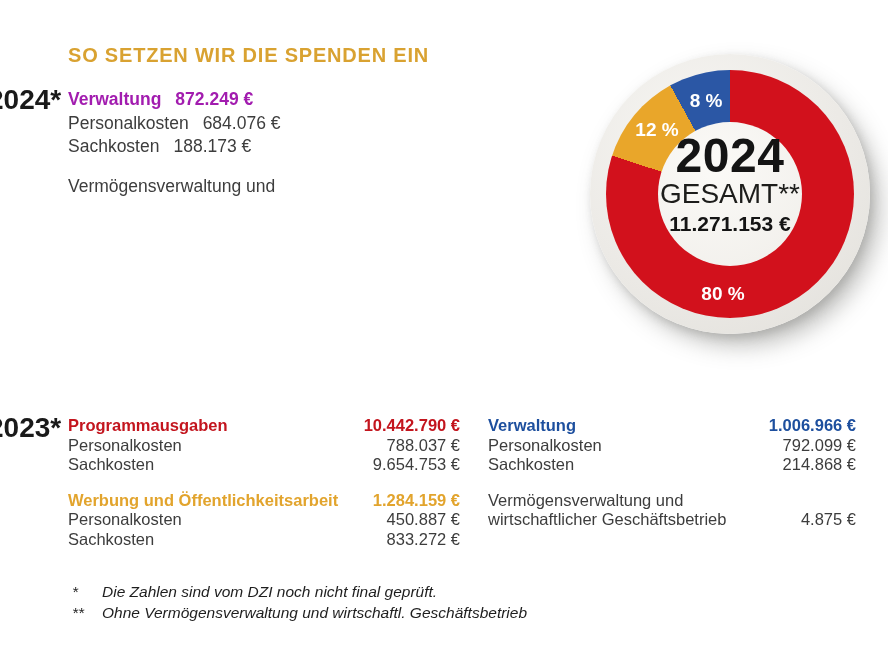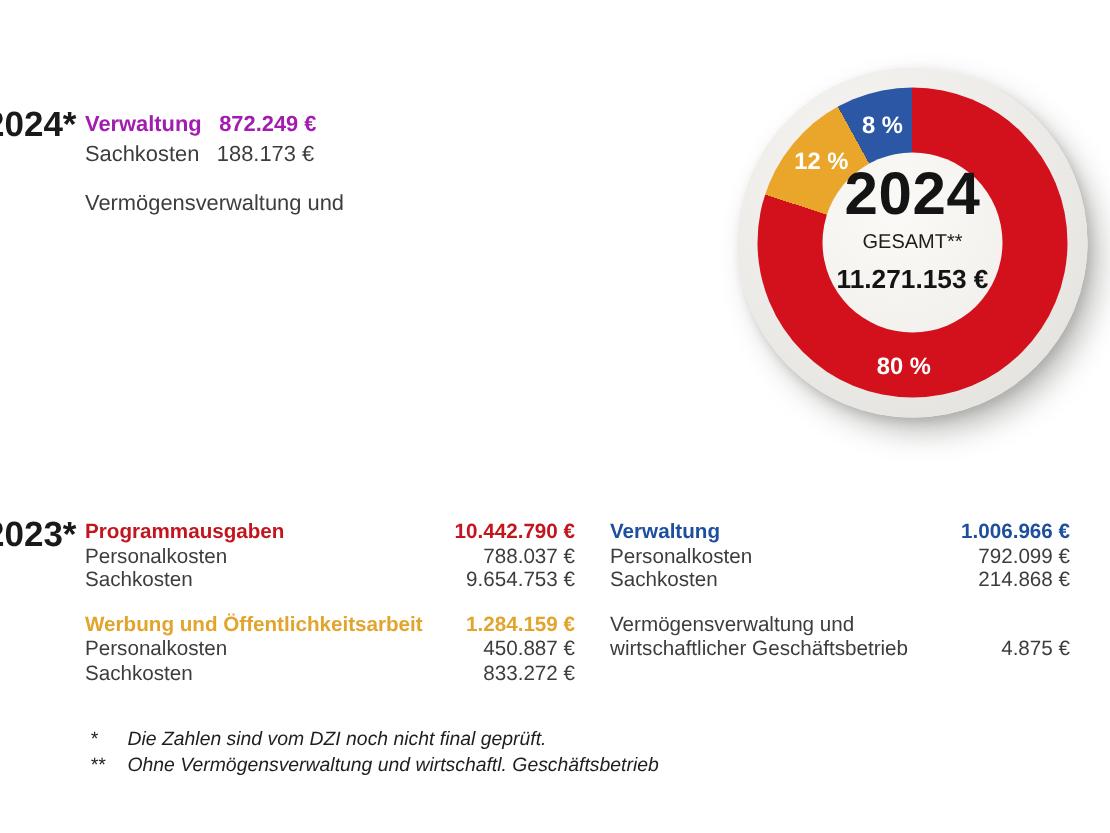--- a/index.html
+++ b/index.html
@@ -52,41 +52,43 @@
     box-shadow:10px 12px 22px rgba(95,95,90,0.38), 3px 4px 8px rgba(95,95,90,0.22);
   }
   .donut { position:absolute; left:16px; top:16px; width:248px; height:248px; border-radius:50%; }
   .hole {
     position:absolute; left:68px; top:68px; width:144px; height:144px; border-radius:50%;
     background:radial-gradient(circle at 40% 32%, #fbfaf7 0%, #f2f0ec 85%);
     display:flex; align-items:center; justify-content:center; text-align:center;
   }
   .hole-text { transform:translateY(-8px); }
   .hole-year { font-size:48px; font-weight:bold; color:#141414; line-height:42px; letter-spacing:0.5px; }
-  .hole-gesamt { font-size:16px; color:#1d1d1b; line-height:28px; margin-top:3px; }
+  .hole-gesamt { font-size:28px; color:#1d1d1b; line-height:28px; margin-top:3px; }
   .hole-amt { font-size:21px; font-weight:bold; color:#141414; line-height:27px; margin-top:2px; }
   .slice-label {
     position:absolute; color:#ffffff; font-size:19px; font-weight:600;
     transform:translate(-50%,-50%); white-space:nowrap;
   }
   .sl-80 { left:133px; top:240px; }
   .sl-12 { left:67px;  top:76px; }
   .sl-8  { left:116px; top:47px; }
 </style>
 </head>
 <body>
 
 <div class="canvas">
 
+  <div class="title" style="color: rgb(217, 162, 49);">SO SETZEN WIR DIE SPENDEN EIN</div>
 
   <div class="year-label y2024">2024*</div>
 
   <div class="b2024">
     <div class="group">
       <div class="head" style="color: #a21caf;"><span>Verwaltung</span><span class="val-gap">872.249 €</span></div>
+      <div><span>Personalkosten</span><span class="val-gap">684.076 €</span></div>
       <div><span>Sachkosten</span><span class="val-gap">188.173 €</span></div>
     </div>
     <div class="group">
       <div>Vermögensverwaltung und</div>
     </div>
   </div>
 
   <div class="year-label y2023">2023*</div>
 
   <div class="b2023 b2023l">

